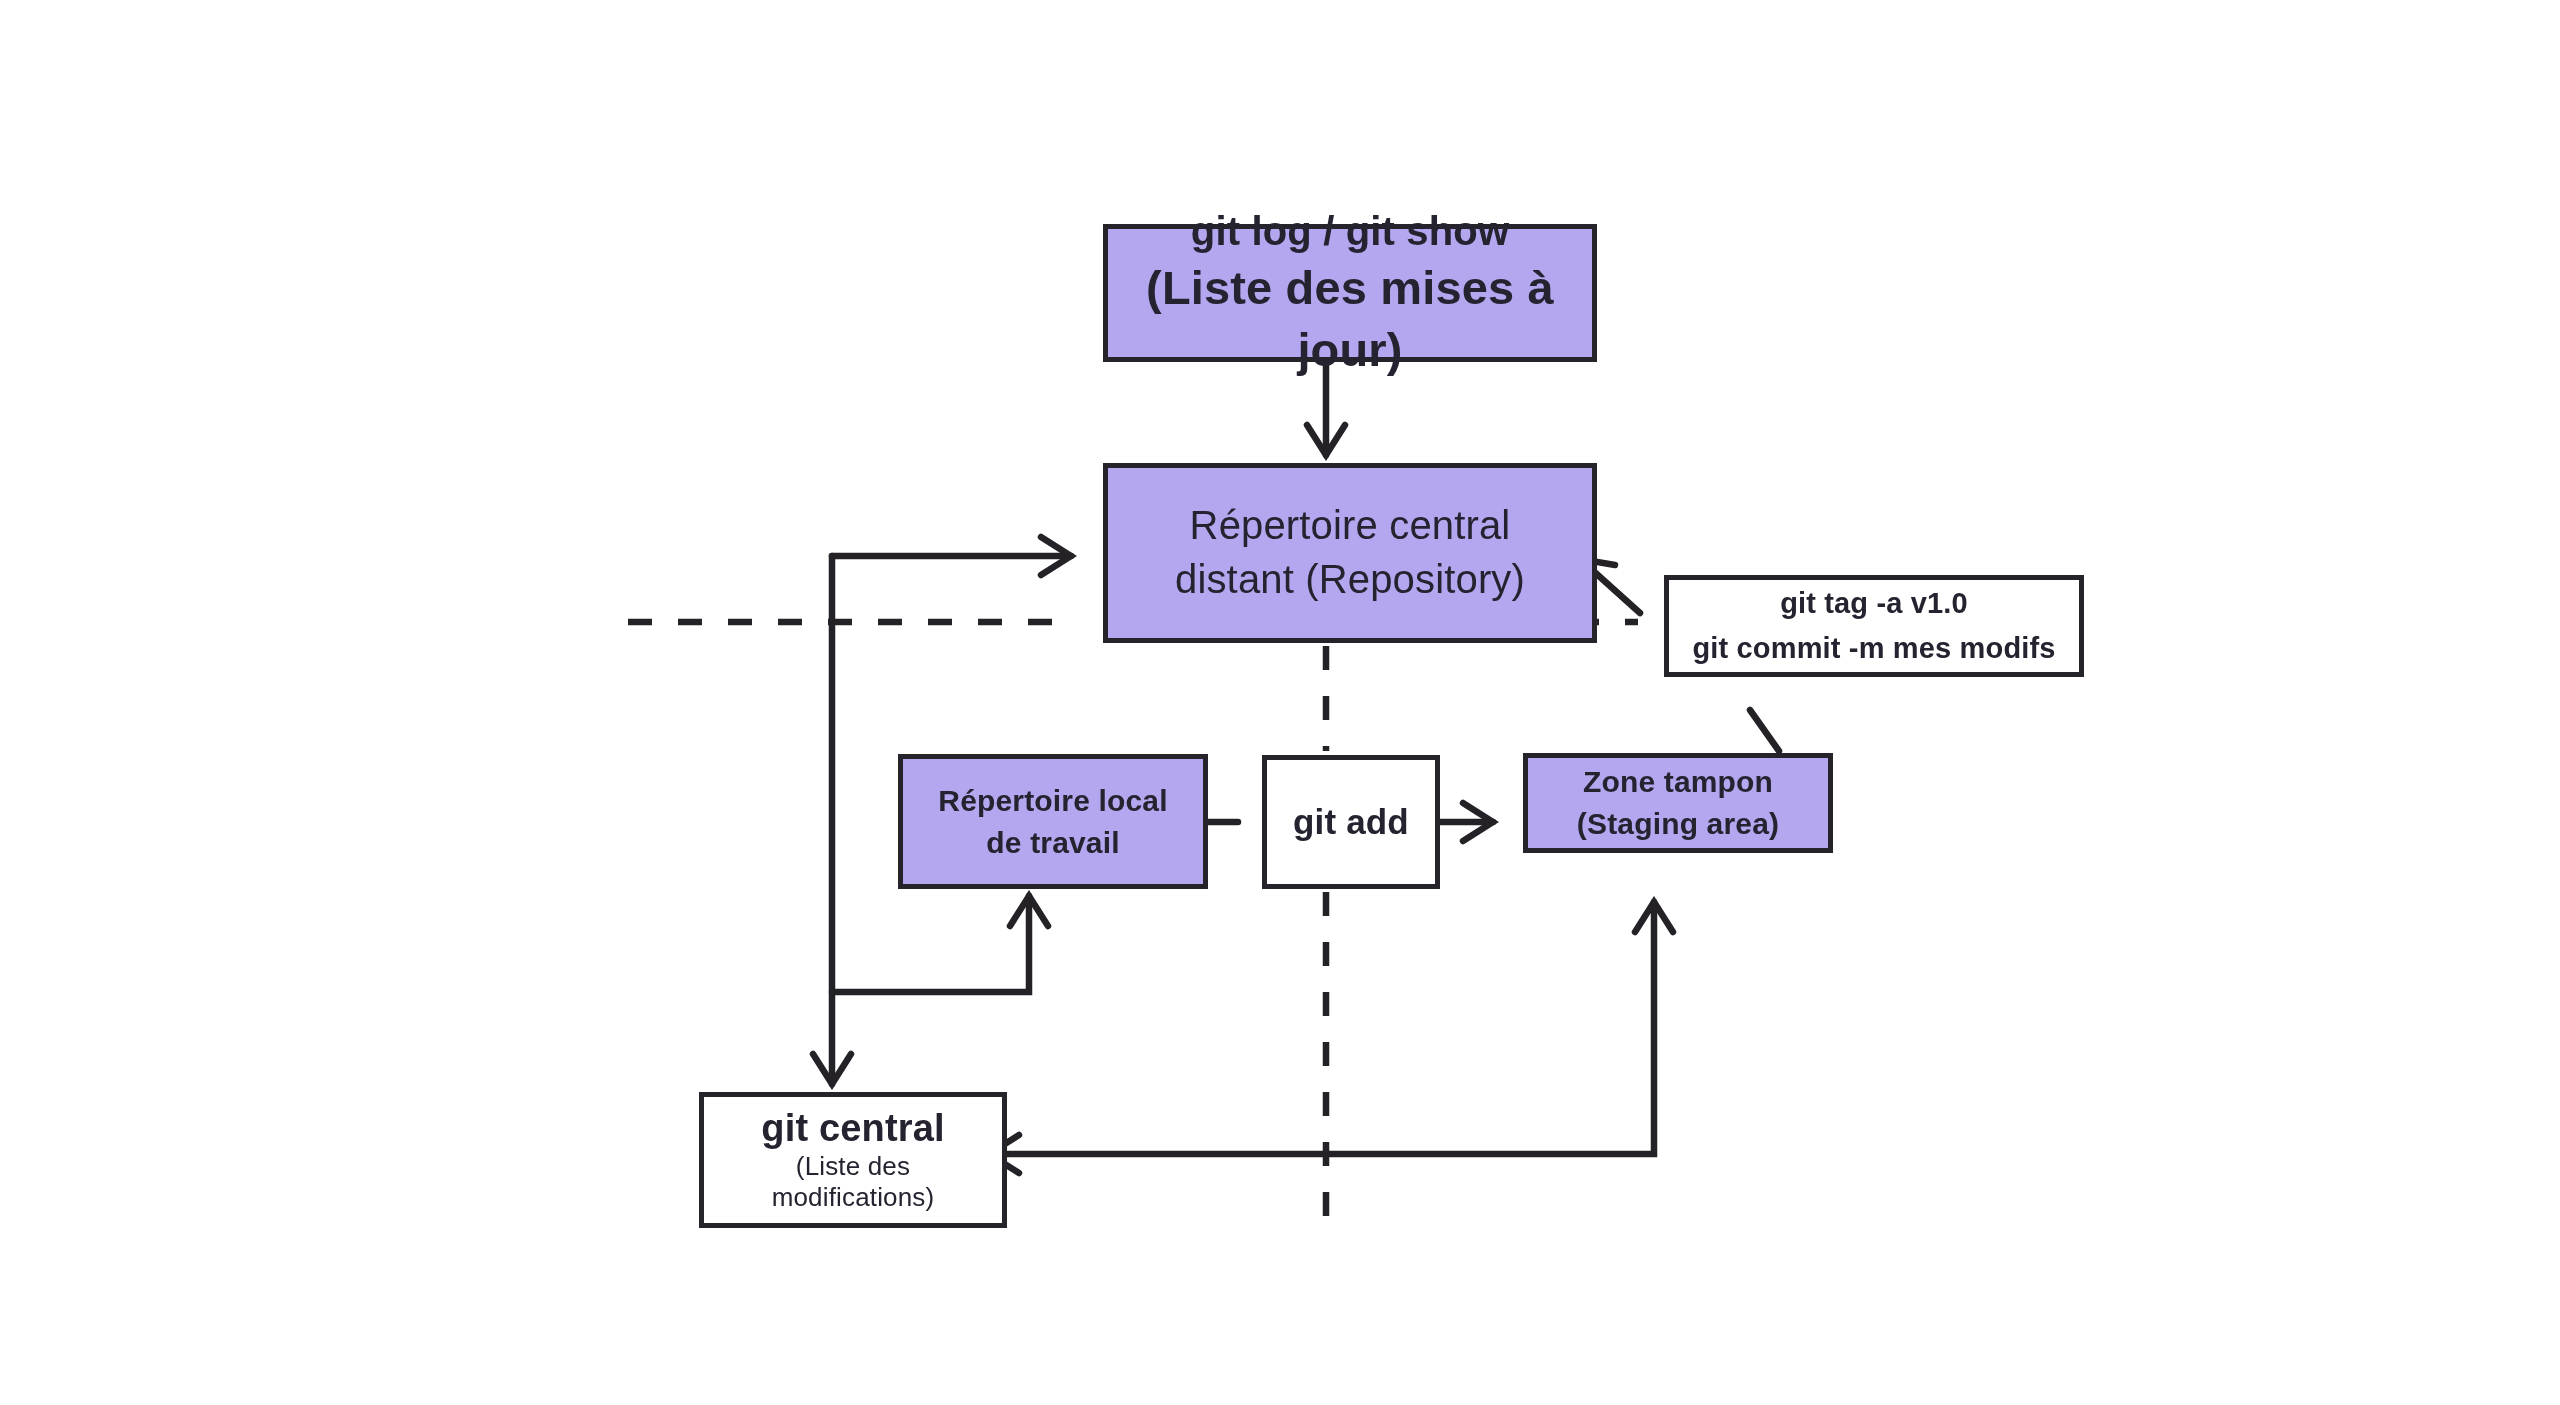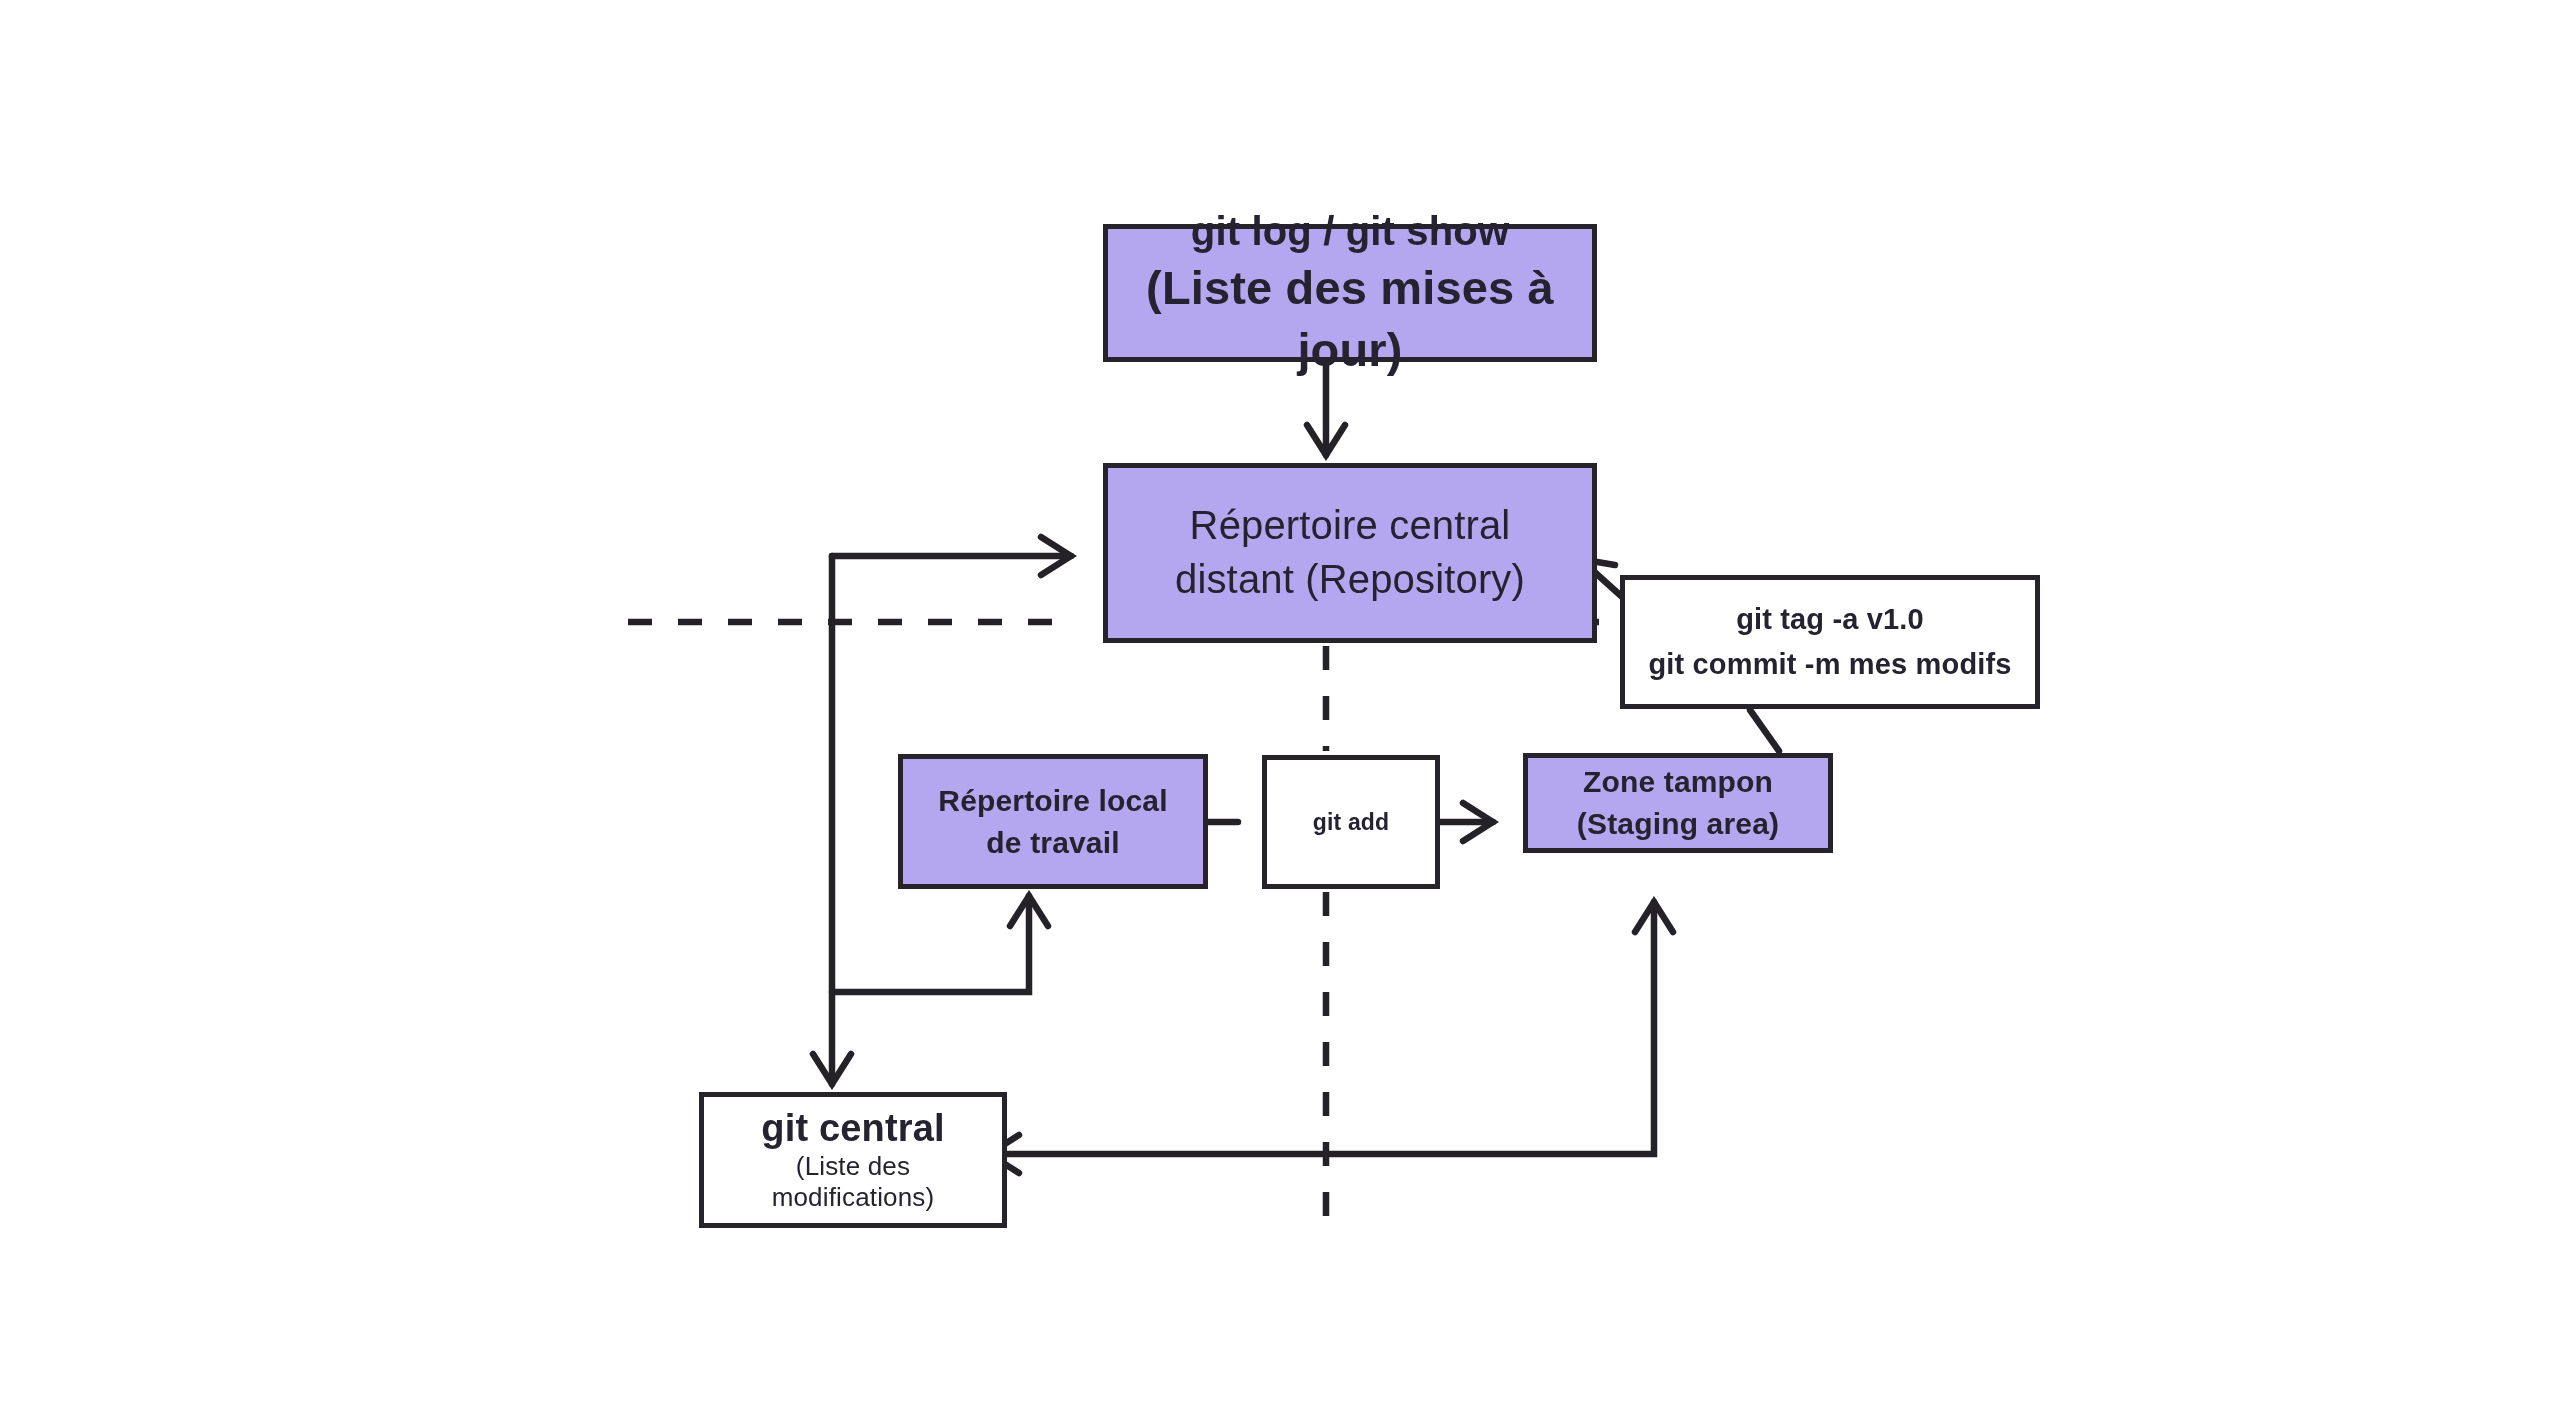--- a/index.html
+++ b/index.html
@@ -32,21 +32,21 @@
     letter-spacing:0.01em;
     margin-left:24px;
   }
   .purple{background:var(--node-fill);}
   .white{background:#ffffff;}
   .t-cmd-lg{font-weight:700;font-size:40px;}
   .t-sub-lg{font-weight:700;font-size:47px;}
   .t-body-xl{font-weight:500;font-size:40px;line-height:1.34;}
   .t-cmd-md{font-weight:700;font-size:29px;line-height:1.55;}
   .t-body-md{font-weight:700;font-size:30px;line-height:1.4;}
-  .t-cmd-add{font-weight:700;font-size:23px;}
+  .t-cmd-add{font-weight:700;font-size:35px;}
   .t-cmd-status{font-weight:700;font-size:38px;line-height:1.15;}
   .t-sub-sm{font-weight:500;font-size:26px;line-height:1.18;}
 </style>
 </head>
 <body>
 
 <div id="canvas">
 
   <svg id="connectors" width="2560" height="1405" viewBox="0 0 2560 1405">
     <defs>
@@ -78,21 +78,21 @@
   <div class="node purple" style="left:1079px;top:224px;width:494px;height:138px">
     <span class="t-cmd-lg">git log / git show</span>
     <span class="t-sub-lg">(Liste des mises à jour)</span>
   </div>
 
   <div class="node purple" style="left:1079px;top:463px;width:494px;height:180px">
     <span class="t-body-xl">Répertoire central</span>
     <span class="t-body-xl">distant (Repository)</span>
   </div>
 
-  <div class="node white" style="left:1596px;top:575px;width:420px;height:134px">
+  <div class="node white" style="left:1640px;top:575px;width:420px;height:102px">
     <span class="t-cmd-md">git tag -a v1.0</span>
     <span class="t-cmd-md">git commit -m mes modifs</span>
   </div>
 
   <div class="node purple" style="left:874px;top:754px;width:310px;height:135px">
     <span class="t-body-md">Répertoire local</span>
     <span class="t-body-md">de travail</span>
   </div>
 
   <div class="node white" style="left:1238px;top:755px;width:178px;height:134px">

